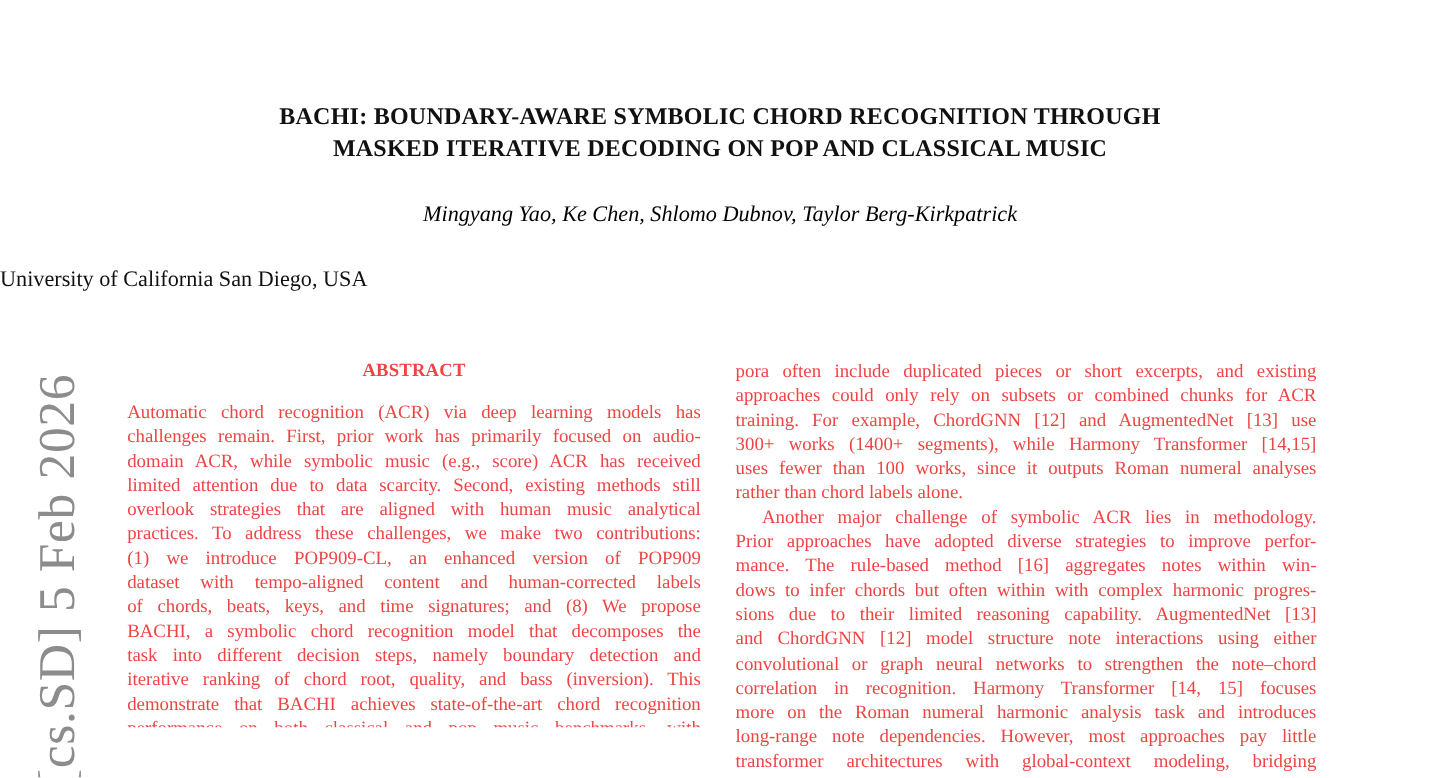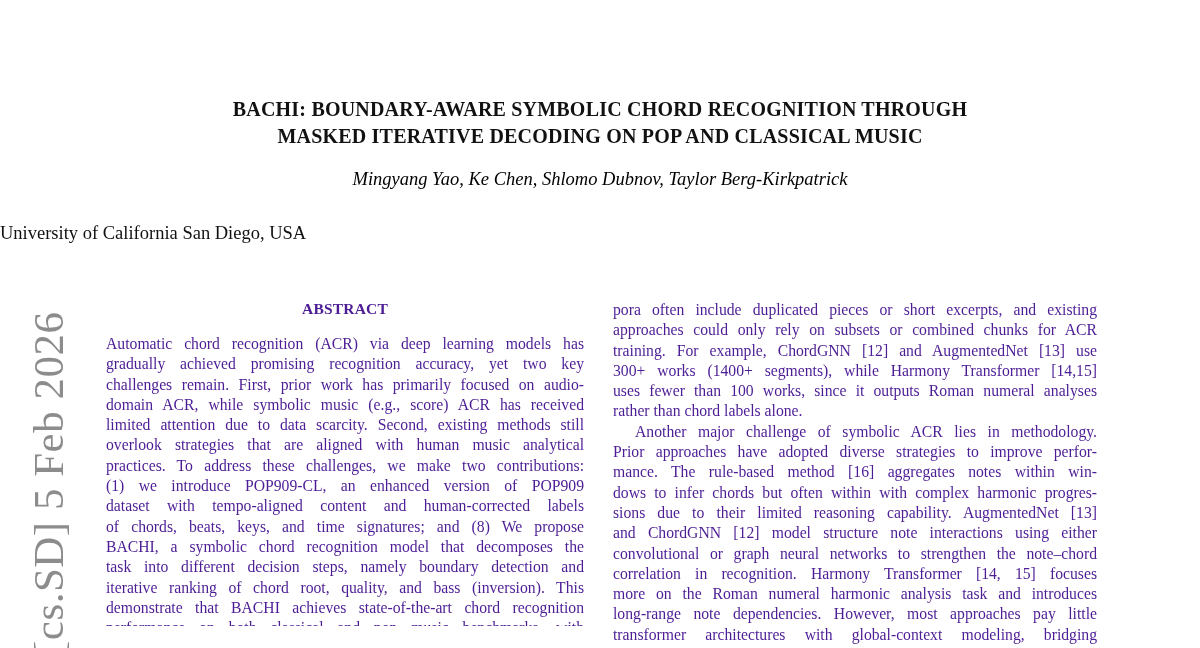--- a/index.html
+++ b/index.html
@@ -18,21 +18,21 @@
     top: 655px;
     transform: rotate(-90deg);
     transform-origin: 0 0;
     font-size: 43px;
     letter-spacing: 0.5px;
     white-space: nowrap;
     color: #8c8c8c;
   }
   .title {
     position: absolute;
-    top: 96px;
+    top: 84px;
     left: 0;
     width: 1200px;
     margin: 0;
     text-align: center;
     font-size: 20px;
     line-height: 26.5px;
     font-weight: bold;
     letter-spacing: 0.2px;
     color: #111;
   }
@@ -52,21 +52,21 @@
     left: 0;
     width: 1200px;
     text-align: left;
     font-size: 18.5px;
     color: #111;
   }
   .col {
     position: absolute;
     font-size: 15.7px;
     line-height: 20.3px;
-    color: #4c1d95;
+    color: #ef4444;
   }
   .col-left  { left: 106px; top: 300px; width: 478px; }
   .col-right { left: 613px; top: 300px; width: 484px; }
   .abstract-heading {
     text-align: center;
     font-weight: bold;
     font-size: 15.5px;
     line-height: 18px;
     margin-bottom: 16px;
     letter-spacing: 0.2px;
@@ -87,21 +87,20 @@
   <h1 class="title"><span>BACHI: BOUNDARY-AWARE SYMBOLIC CHORD RECOGNITION THROUGH</span><br><span>MASKED ITERATIVE DECODING ON POP AND CLASSICAL MUSIC</span></h1>
 
   <div class="authors">Mingyang Yao, Ke Chen, Shlomo Dubnov, Taylor Berg-Kirkpatrick</div>
 
   <div class="affiliation">University of California San Diego, USA</div>
 
   <div class="col col-left">
     <div class="abstract-heading">ABSTRACT</div>
     <div>
         <div class="tline">Automatic chord recognition (ACR) via deep learning models has</div>
-        <div class="tline">gradually achieved promising recognition accuracy, yet two key</div>
         <div class="tline">challenges remain. First, prior work has primarily focused on audio-</div>
         <div class="tline">domain ACR, while symbolic music (e.g., score) ACR has received</div>
         <div class="tline">limited attention due to data scarcity. Second, existing methods still</div>
         <div class="tline">overlook strategies that are aligned with human music analytical</div>
         <div class="tline">practices. To address these challenges, we make two contributions:</div>
         <div class="tline">(1) we introduce POP909-CL, an enhanced version of POP909</div>
         <div class="tline">dataset with tempo-aligned content and human-corrected labels</div>
         <div class="tline">of chords, beats, keys, and time signatures; and (8) We propose</div>
         <div class="tline">BACHI, a symbolic chord recognition model that decomposes the</div>
         <div class="tline">task into different decision steps, namely boundary detection and</div>

